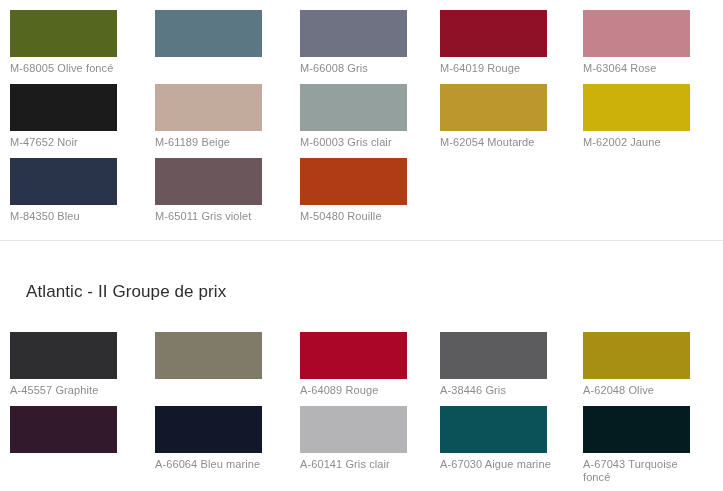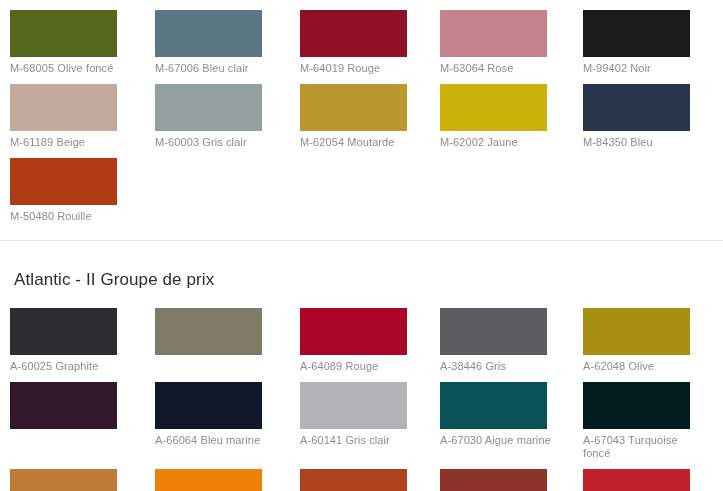--- a/index.html
+++ b/index.html
@@ -63,87 +63,94 @@
     border-top: 1px solid #e7e7e7;
     margin: 8px 0 0 0;
     width: 723px;
   }
 
   
   .section-heading {
     font-size: 17px;
     font-weight: 400;
     color: #2d2d2d;
-    margin: 4px;
+    margin: 16px;
     padding: 25px 0 14px 10px;
     letter-spacing: 0.1px;
   }
 </style>
 </head>
 <body>
 
 <div class="page">
 
   <div class="section" id="section-one">
     <div class="swatch-grid">
         <div class="swatch-cell">
           <div class="swatch-chip" style="background: rgb(85, 102, 31);"></div>
           <div class="swatch-label">M-68005 Olive foncé</div>
         </div>
         <div class="swatch-cell">
           <div class="swatch-chip" style="background: rgb(90, 119, 131);"></div>
-          <div class="swatch-label">M-67006 Bleu clair</div>
+        </div>
+        <div class="swatch-cell">
+          <div class="swatch-chip" style="background: rgb(111, 114, 131);"></div>
+          <div class="swatch-label">M-66008 Gris</div>
         </div>
         <div class="swatch-cell">
           <div class="swatch-chip" style="background: rgb(142, 17, 39);"></div>
           <div class="swatch-label">M-64019 Rouge</div>
         </div>
         <div class="swatch-cell">
           <div class="swatch-chip" style="background: rgb(196, 131, 140);"></div>
           <div class="swatch-label">M-63064 Rose</div>
         </div>
         <div class="swatch-cell">
           <div class="swatch-chip" style="background: rgb(27, 27, 27);"></div>
-          <div class="swatch-label">M-99402 Noir</div>
+          <div class="swatch-label">M-47652 Noir</div>
         </div>
         <div class="swatch-cell">
           <div class="swatch-chip" style="background: rgb(194, 171, 156);"></div>
           <div class="swatch-label">M-61189 Beige</div>
         </div>
         <div class="swatch-cell">
           <div class="swatch-chip" style="background: rgb(147, 160, 158);"></div>
           <div class="swatch-label">M-60003 Gris clair</div>
         </div>
         <div class="swatch-cell">
           <div class="swatch-chip" style="background: rgb(187, 151, 46);"></div>
           <div class="swatch-label">M-62054 Moutarde</div>
         </div>
         <div class="swatch-cell">
           <div class="swatch-chip" style="background: rgb(203, 177, 10);"></div>
           <div class="swatch-label">M-62002 Jaune</div>
         </div>
         <div class="swatch-cell">
           <div class="swatch-chip" style="background: rgb(41, 52, 74);"></div>
           <div class="swatch-label">M-84350 Bleu</div>
+        </div>
+        <div class="swatch-cell">
+          <div class="swatch-chip" style="background: rgb(106, 86, 91);"></div>
+          <div class="swatch-label">M-65011 Gris violet</div>
         </div>
         <div class="swatch-cell">
           <div class="swatch-chip" style="background: rgb(176, 60, 21);"></div>
           <div class="swatch-label">M-50480 Rouille</div>
         </div>
       </div>
   </div>
 
   <hr class="divider">
 
   <div class="section" id="section-two">
     <h2 class="section-heading">Atlantic - II Groupe de prix</h2>
     <div class="swatch-grid">
         <div class="swatch-cell">
           <div class="swatch-chip" style="background: rgb(46, 46, 48);"></div>
-          <div class="swatch-label">A-60025 Graphite</div>
+          <div class="swatch-label">A-45557 Graphite</div>
         </div>
         <div class="swatch-cell">
           <div class="swatch-chip" style="background: rgb(128, 122, 104);"></div>
         </div>
         <div class="swatch-cell">
           <div class="swatch-chip" style="background: rgb(171, 5, 39);"></div>
           <div class="swatch-label">A-64089 Rouge</div>
         </div>
         <div class="swatch-cell">
           <div class="swatch-chip" style="background: rgb(92, 92, 94);"></div>

